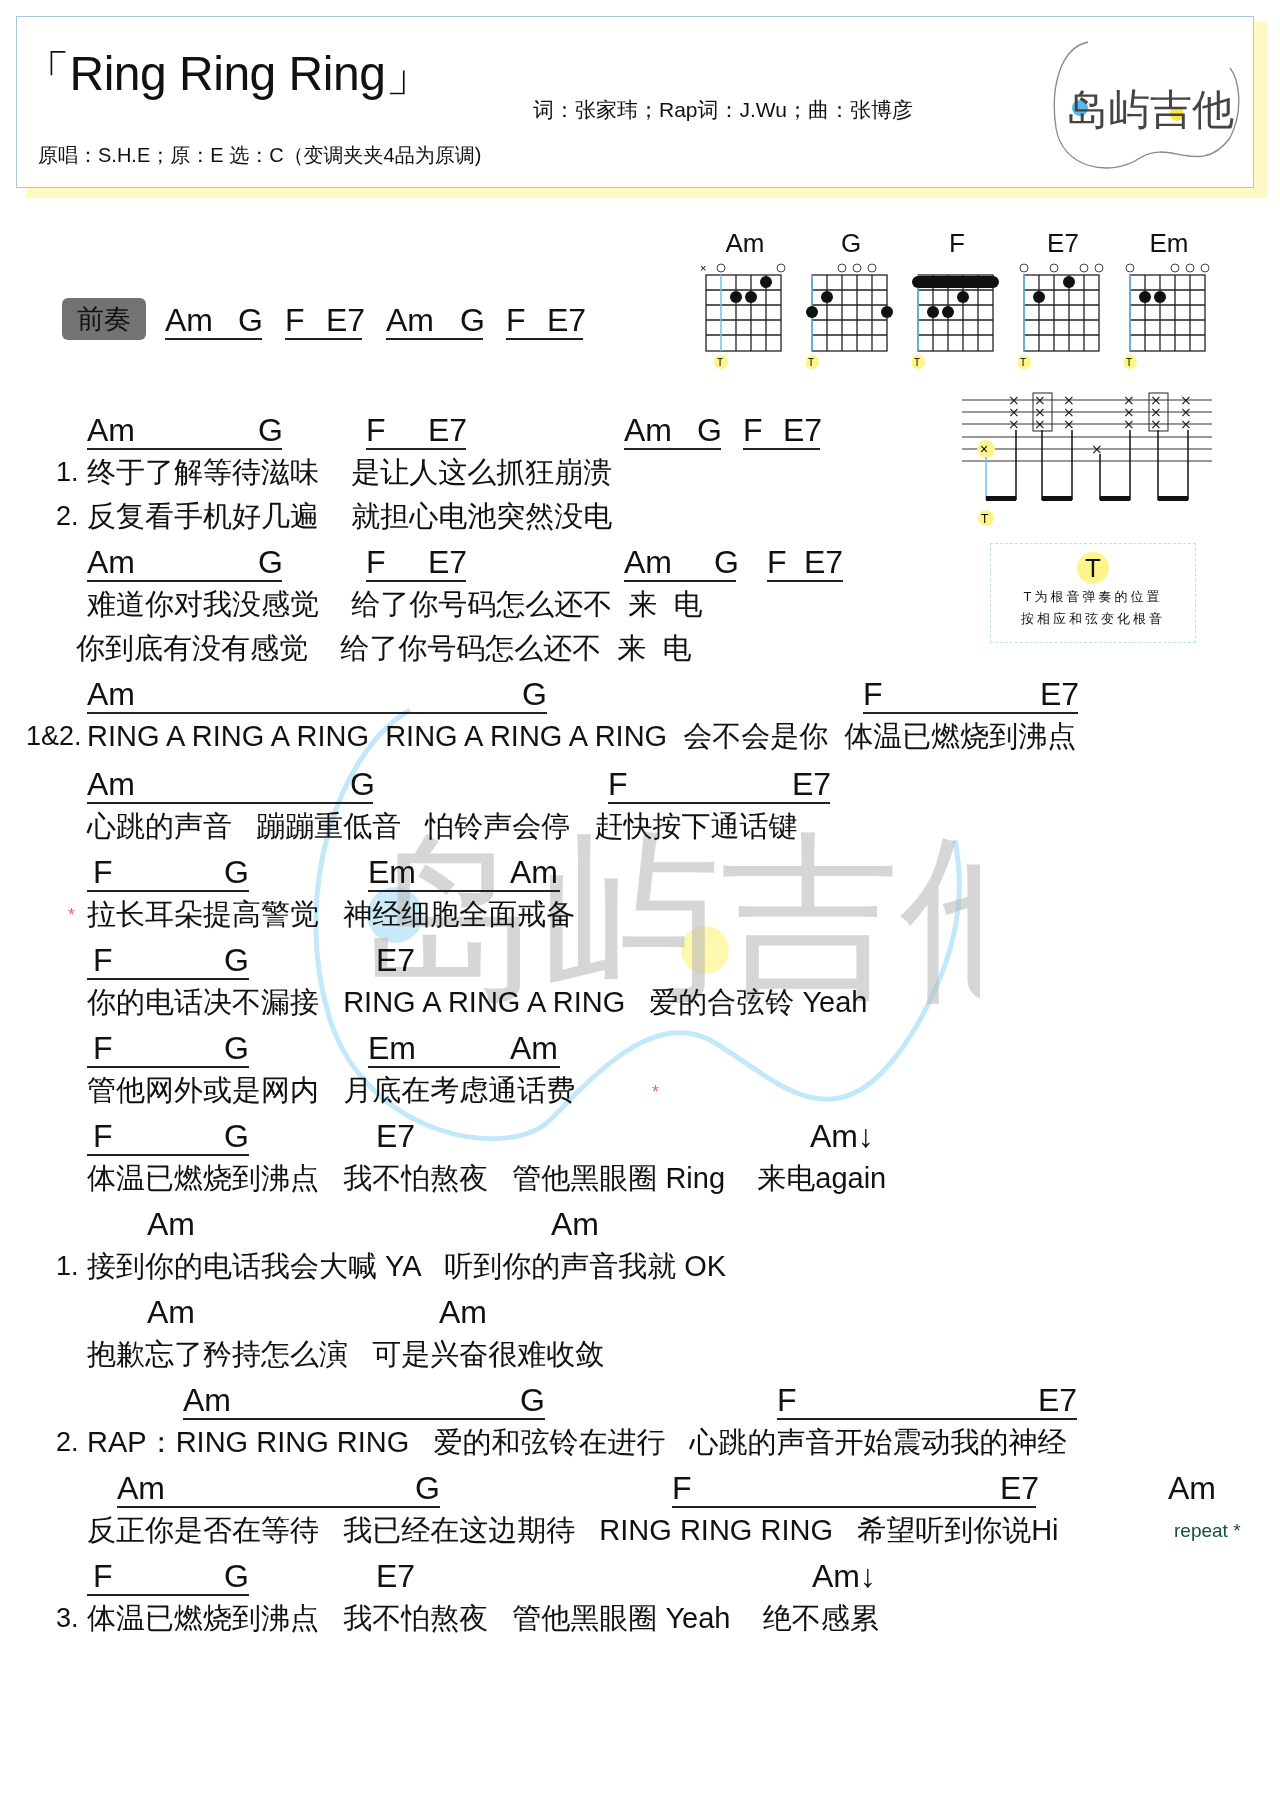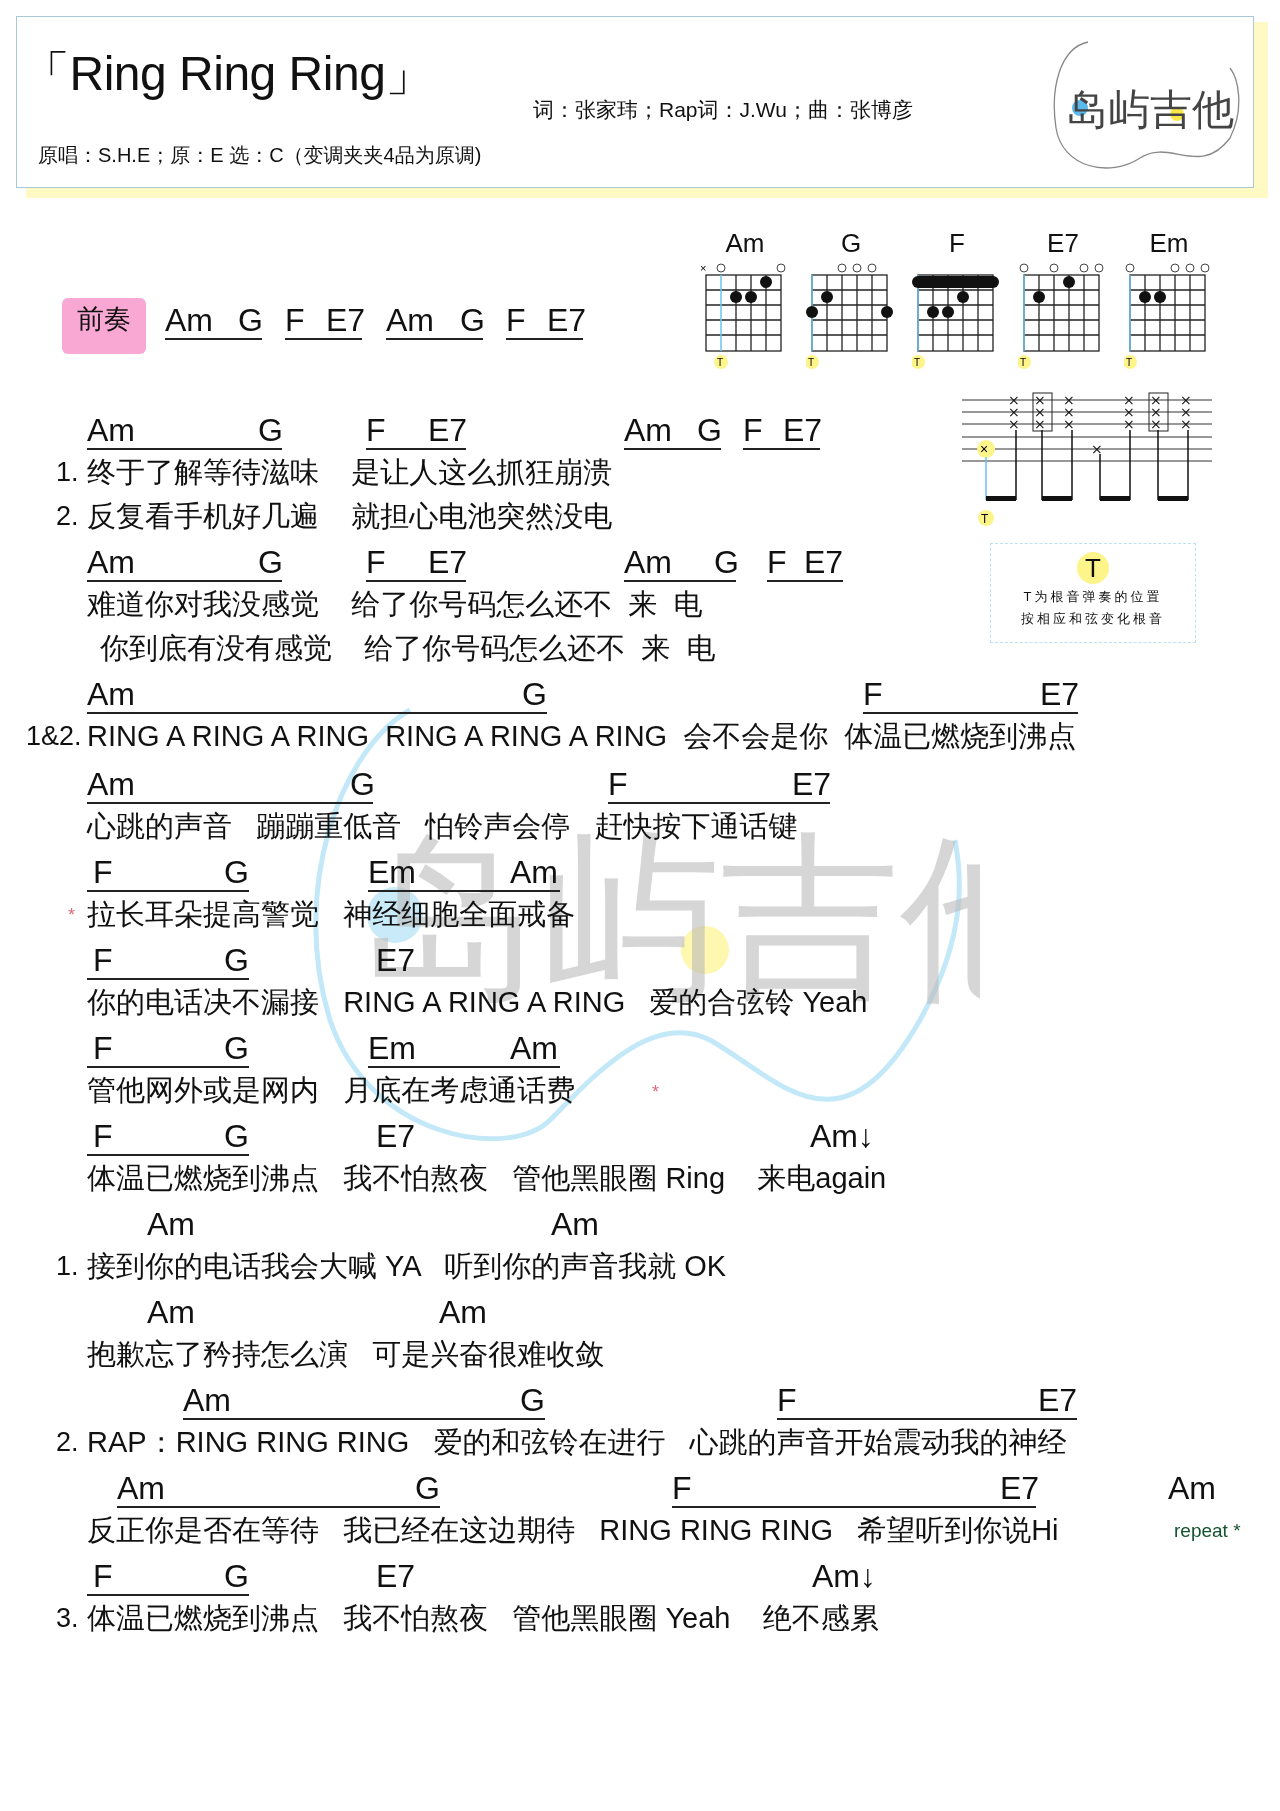--- a/index.html
+++ b/index.html
@@ -11,21 +11,21 @@
   .credits{position:absolute;left:533px;top:82px;font-size:21px;line-height:30px;margin-top:13px;}
   .subline{position:absolute;left:38px;top:140px;font-size:20px;line-height:30px;}
   .logo{position:absolute;left:1050px;top:38px;width:190px;height:140px;}
   .chord-name{position:absolute;font-size:26px;line-height:30px;text-align:center;width:80px;}
   .diagram{position:absolute;}
   .chord{position:absolute;font-size:32px;line-height:36px;font-weight:500;}
   .uline{position:absolute;height:2px;background:#222;}
   .lyric{position:absolute;font-size:29px;line-height:36px;white-space:pre;}
   .num{position:absolute;font-size:27px;line-height:36px;}
   .star{position:absolute;color:#e06a7c;font-size:18px;}
-  .tag{position:absolute;left:62px;top:298px;width:84px;height:56px;background:#f9a8d4;border-radius:6px;font-size:27px;line-height:42px;text-align:center;}
+  .tag{position:absolute;left:62px;top:298px;width:84px;height:42px;background:#737373;border-radius:6px;font-size:27px;line-height:42px;text-align:center;}
   .legend{position:absolute;left:990px;top:543px;width:206px;height:100px;border:1px dashed #bfe0ef;box-sizing:border-box;text-align:center;}
   .tcircle{display:inline-block;width:32px;height:32px;border-radius:50%;background:#fdf48a;font-size:26px;line-height:32px;margin-top:8px;}
   .legend-text{font-size:13px;letter-spacing:3px;line-height:26px;}
   .wm{position:absolute;pointer-events:none;}
 </style>
 </head>
 <body>
 
 <div class="header-shadow"></div>
 <div class="header"></div>
@@ -259,21 +259,21 @@
 <div class="chord" style="left:428px;top:544px;">E7</div>
 <div class="uline" style="left:366px;top:580px;width:100px;"></div>
 <div class="chord" style="left:624px;top:544px;">Am</div>
 <div class="chord" style="left:714px;top:544px;">G</div>
 <div class="uline" style="left:624px;top:580px;width:112px;"></div>
 <div class="chord" style="left:767px;top:544px;">F</div>
 <div class="chord" style="left:804px;top:544px;">E7</div>
 <div class="uline" style="left:767px;top:580px;width:76px;"></div>
 
 <div class="lyric" style="left:87px;top:586px;">难道你对我没感觉    给了你号码怎么还不  来  电</div>
-<div class="lyric" style="left:100px;top:630px;">你到底有没有感觉    给了你号码怎么还不  来  电</div>
+<div class="lyric" style="left:76px;top:630px;">你到底有没有感觉    给了你号码怎么还不  来  电</div>
 
 <div class="chord" style="left:87px;top:676px;">Am</div>
 <div class="chord" style="left:522px;top:676px;">G</div>
 <div class="uline" style="left:87px;top:712px;width:460px;"></div>
 <div class="chord" style="left:863px;top:676px;">F</div>
 <div class="chord" style="left:1040px;top:676px;">E7</div>
 <div class="uline" style="left:863px;top:712px;width:215px;"></div>
 <div class="num" style="left:26px;top:718px;">1&amp;2.</div>
 <div class="lyric" style="left:87px;top:718px;">RING A RING A RING  RING A RING A RING  会不会是你  体温已燃烧到沸点</div>
 

